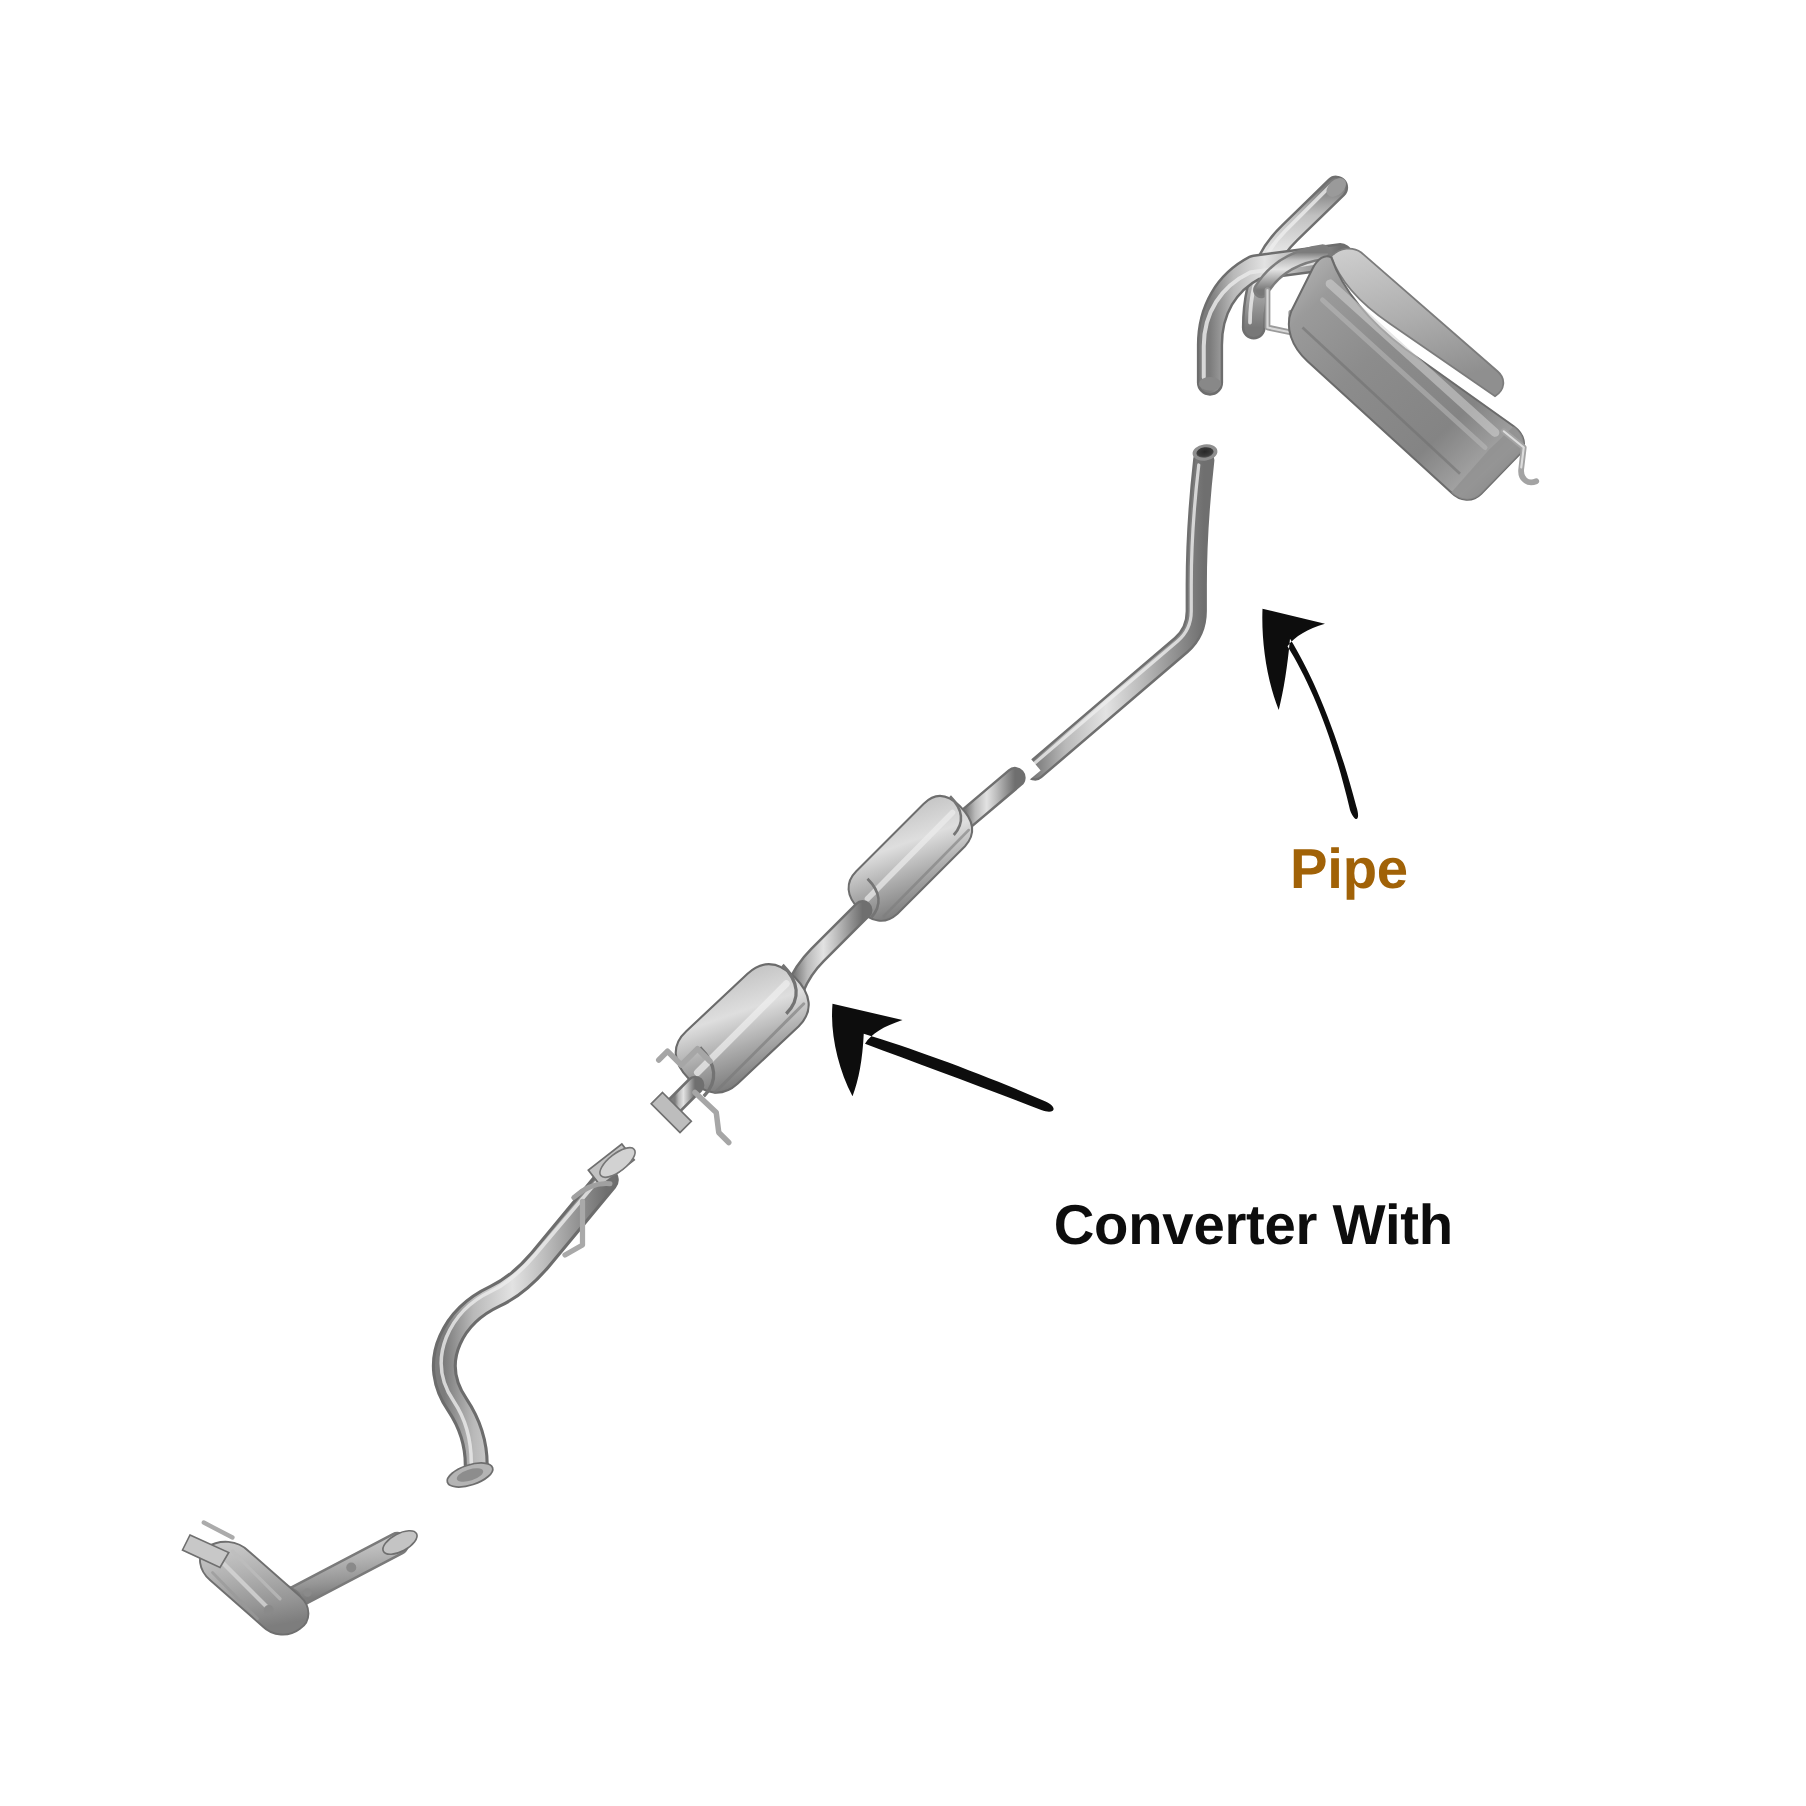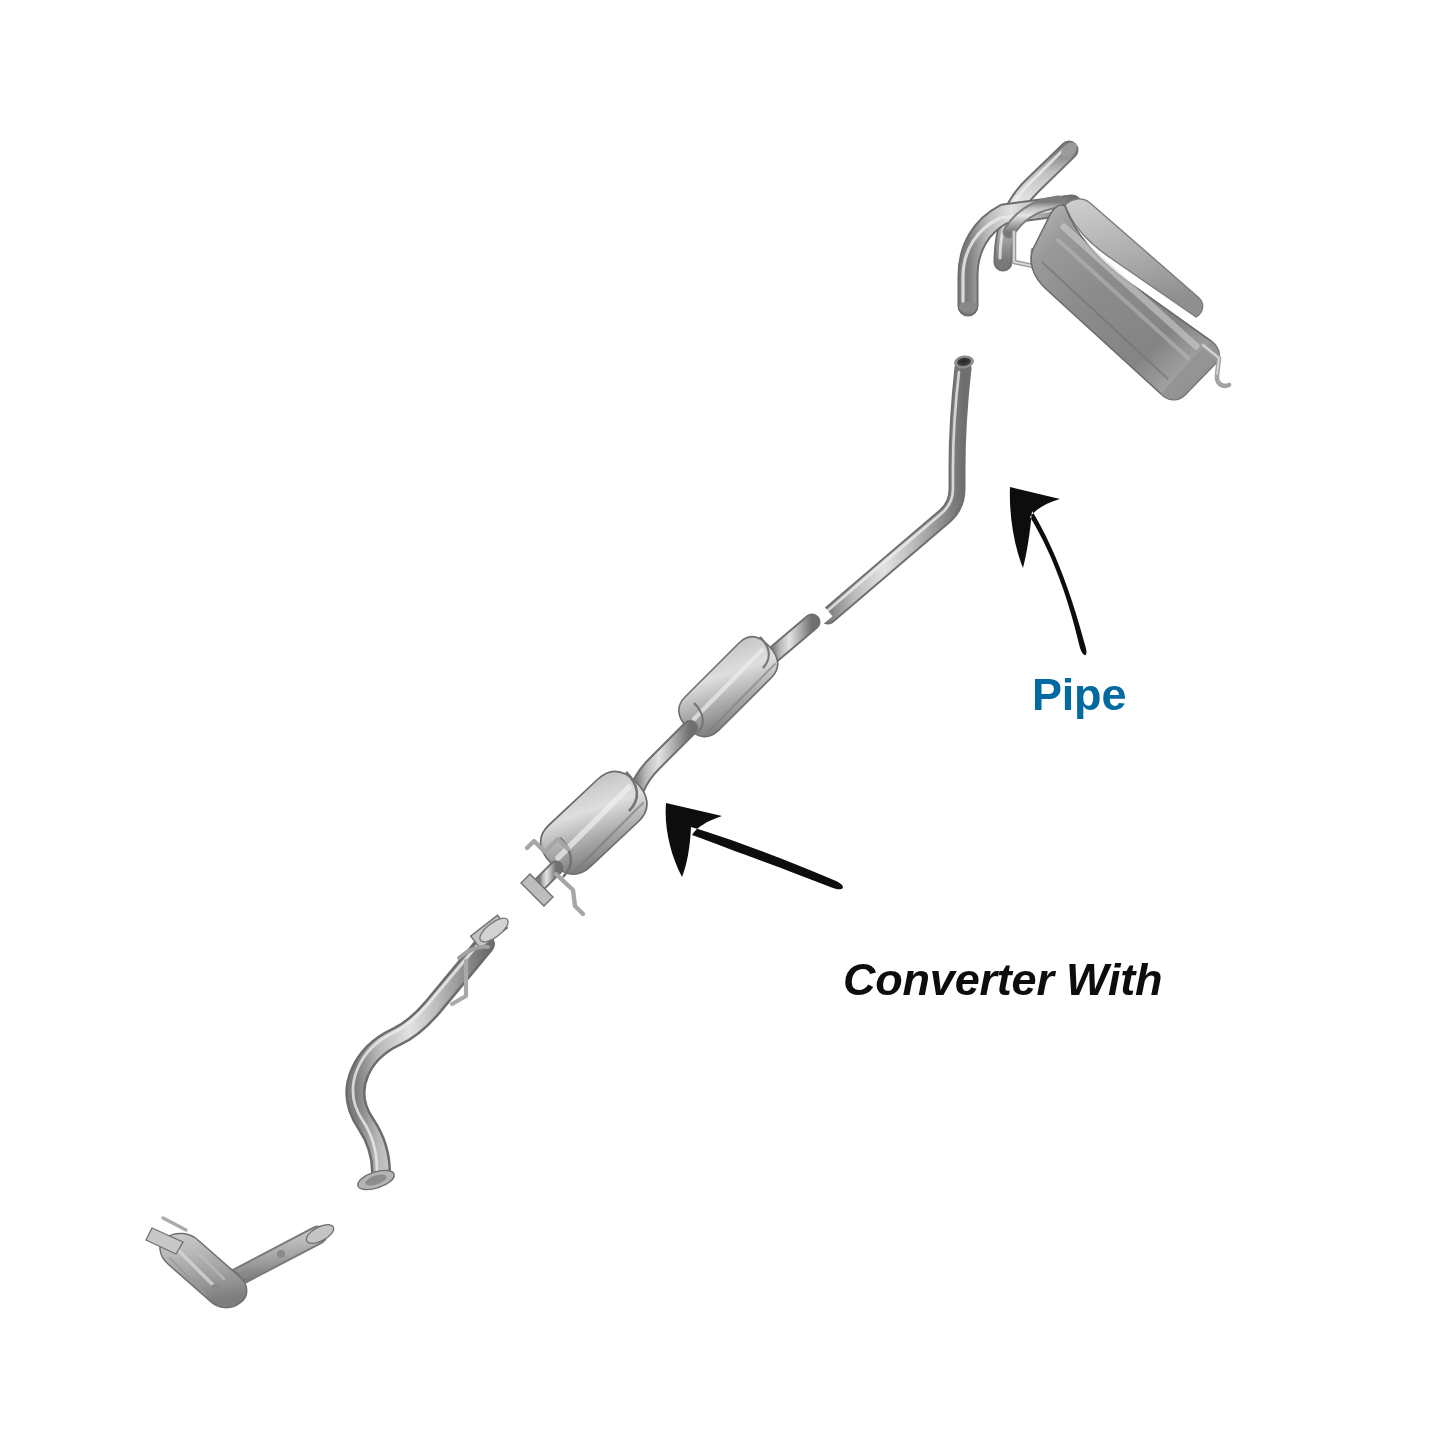--- a/index.html
+++ b/index.html
@@ -38,21 +38,20 @@
   #label-pipe {
     left: 1032px;
     top: 666px;
     font-size: 45px;
   }
   #label-converter {
     left: 843px;
     top: 836px;
     font-size: 45px;
     text-align: center;
-    font-style: italic;
   }
   .callout-line {
     display: block;
   }
 </style>
 </head>
 <body>
 
 <div id="diagram-root" style="--bg: #ffffff;">
 
@@ -340,19 +339,19 @@
                L722 816
                C707 821, 697 827, 692 835
                C735 851, 789 871, 833 888
                C844 892, 847 886, 836 881
                C790 861, 734 840, 691 827
                C690 848, 687 864, 682 877
                C670 854, 664 826, 666 803 Z" fill="#0d0d0d"></path>
     </g>
   </svg>
 
-  <div id="label-pipe" class="callout" style="left: 1032px; top: 666px; font-size: 45px; color: #0369a1;">Pipe</div>
+  <div id="label-pipe" class="callout" style="left: 1032px; top: 666px; font-size: 45px; color: #a16207;">Pipe</div>
 
   <div id="label-converter" class="callout" style="left: 843px; top: 836px; font-size: 45px; color: rgb(13, 13, 13);">
     <span class="callout-line">Converter With</span>
   </div>
 
 </div>
 
 </body></html>

